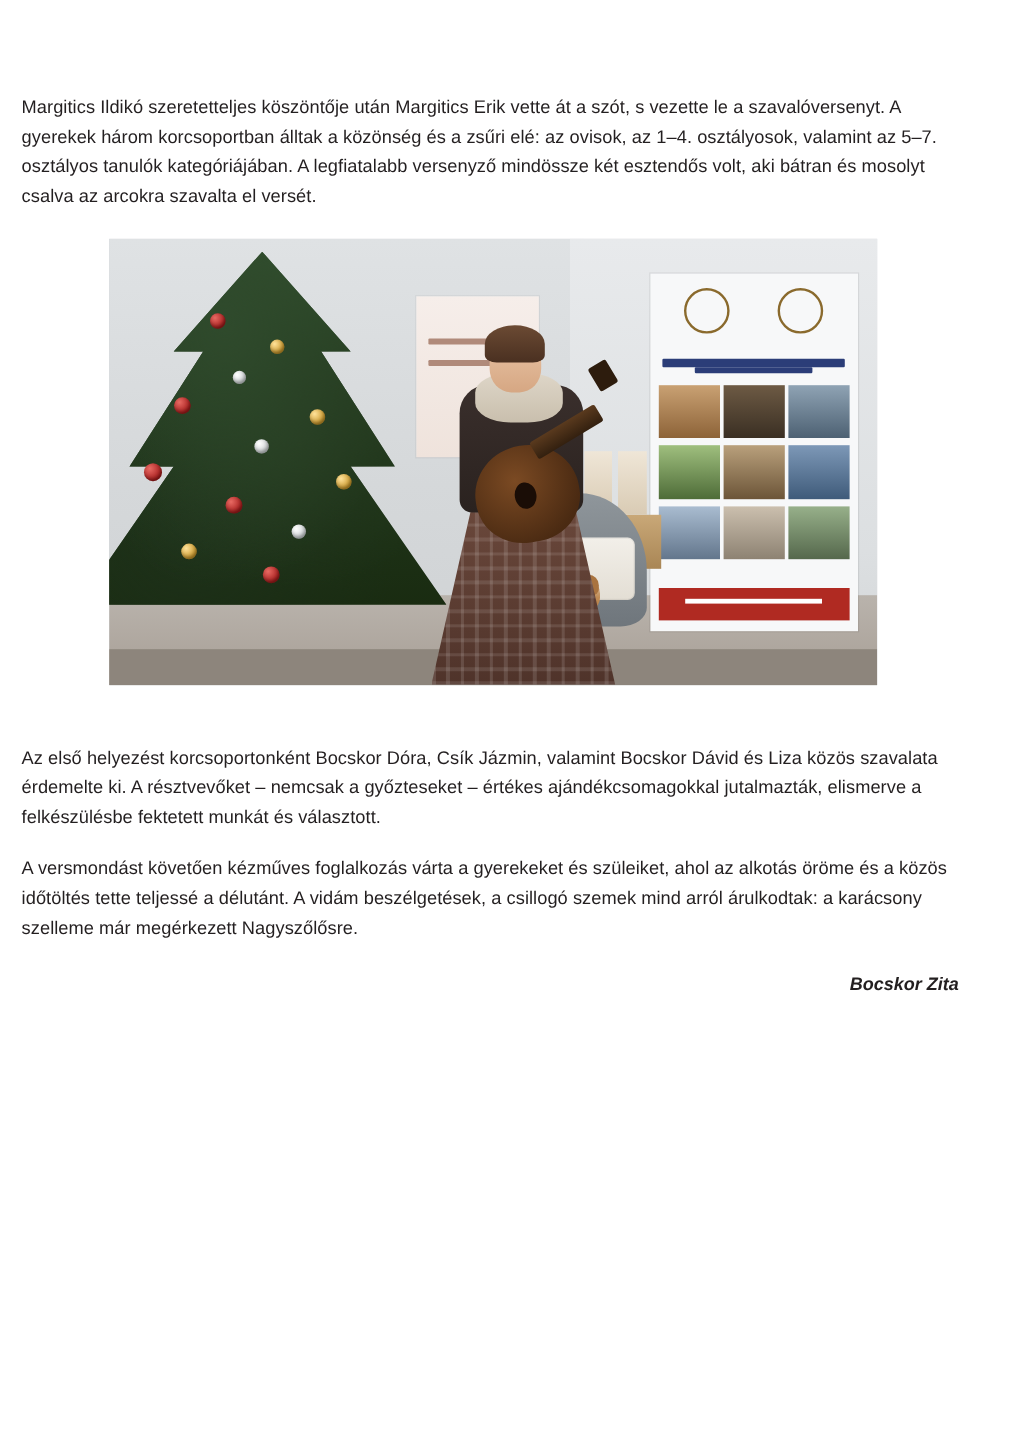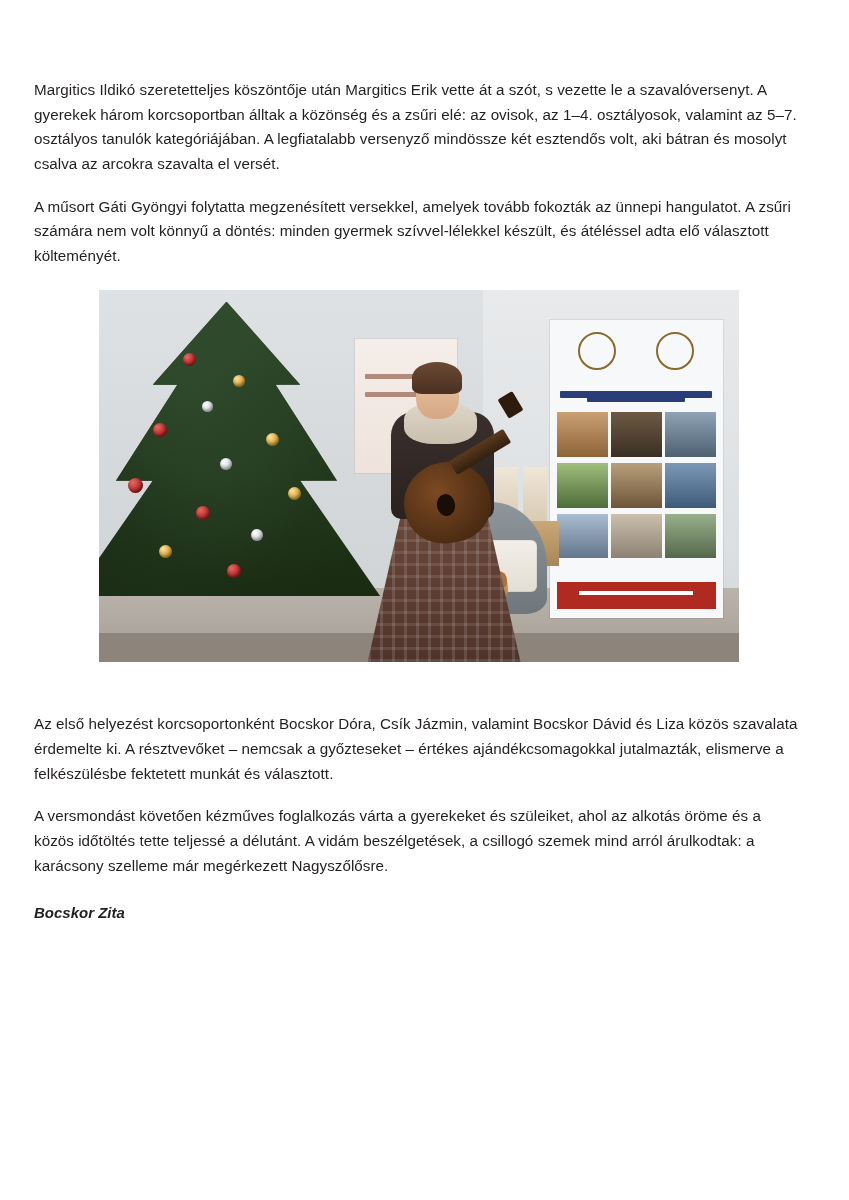--- a/index.html
+++ b/index.html
@@ -12,21 +12,21 @@
     height: 1200px;
     font-family: "Liberation Sans", sans-serif;
     color: #1a1a1a;
     position: relative;
     overflow: hidden;
   }
   .page {
     width: 841px;
     height: 1200px;
     box-sizing: border-box;
-    padding: 78px 38px 0 34px;
+    padding: 78px 38px 0 18px;
     position: relative;
   }
   .para {
     font-size: 15.2px;
     line-height: 1.62;
     color: #231f20;
     margin: 0 0 18px 0;
     text-align: left;
     letter-spacing: 0.05px;
   }
@@ -166,36 +166,36 @@
   .guitar-head {
     position: absolute; bottom: 79%; left: 85%; width: 10%; height: 7%;
     background: #2d1c0d; transform: rotate(-31deg); border-radius: 2px;
   }
   .strap {
     position: absolute; bottom: 56%; left: 30%; width: 34%; height: 4%;
     background: #2a2320; transform: rotate(-24deg);
   }
   
   .author {
+    text-align: right;
     font-size: 15px;
     font-weight: bold;
     font-style: italic;
     color: #231f20;
     margin-top: 26px;
     padding-right: 4px;
   }
   .spacer-after-figure { height: 22px; }
 </style>
 </head>
 <body>
 
 <div class="page">
 
   <p class="para">Margitics Ildikó szeretetteljes köszöntője után Margitics Erik vette át a szót, s vezette le a szavalóversenyt. A gyerekek három korcsoportban álltak a közönség és a zsűri elé: az ovisok, az 1–4. osztályosok, valamint az 5–7. osztályos tanulók kategóriájában. A legfiatalabb versenyző mindössze két esztendős volt, aki bátran és mosolyt csalva az arcokra szavalta el versét.</p>
-  <p class="para">A műsort Gáti Gyöngyi folytatta megzenésített versekkel, amelyek tovább fokozták az ünnepi hangulatot. A zsűri számára nem volt könnyű a döntés: minden gyermek szívvel-lélekkel készült, és átéléssel adta elő választott költeményét.</p>
 
   <div class="figure">
     <div class="photo">
       <div class="ph-wallL"></div>
       <div class="ph-wallR"></div>
       <div class="ph-floor"></div>
       <div class="ph-floor2"></div>
 
       <div class="tree">
         <div class="tree-body"></div>

